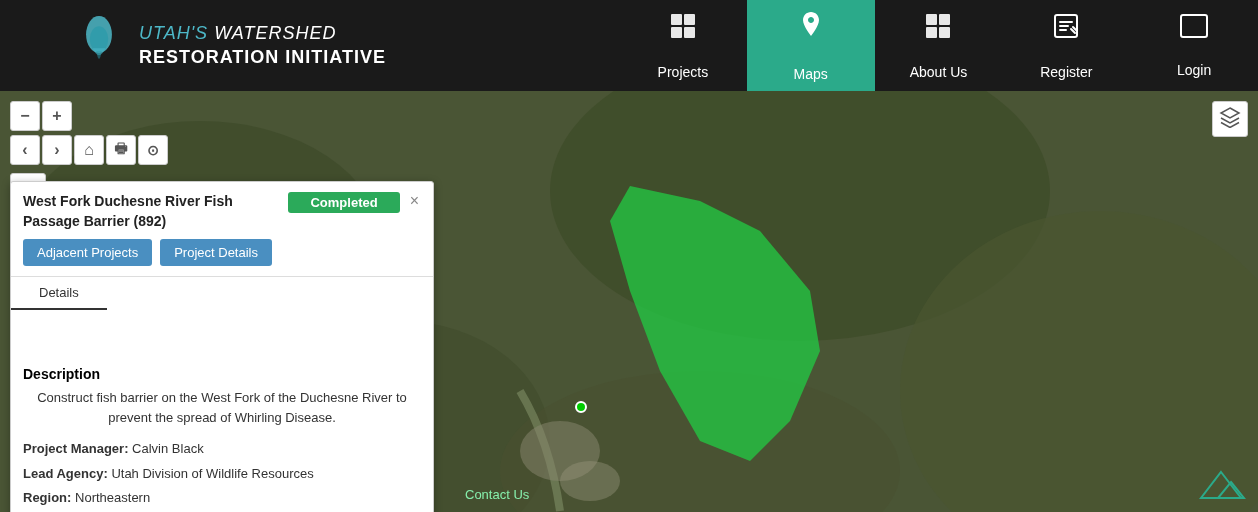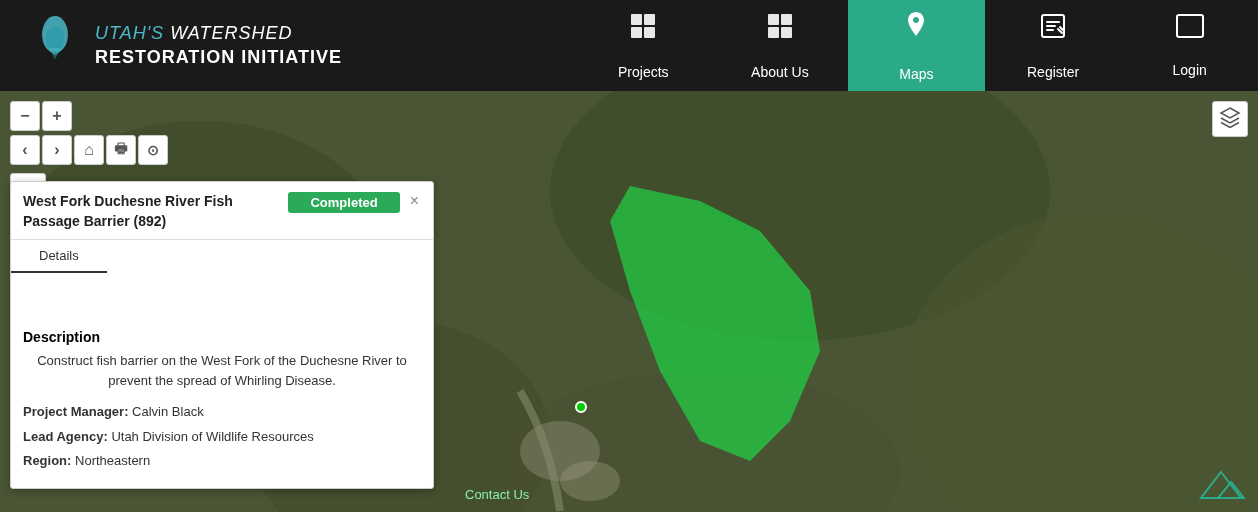--- a/index.html
+++ b/index.html
@@ -10,20 +10,21 @@
       display: flex;
       height: 91px;
       background: #1a1a1a;
     }
     .logo-section {
       width: 575px;
       display: flex;
       align-items: center;
       padding: 0 30px;
       background: #1a1a1a;
+      margin-left: 44px;
     }
     .logo-icon {
       width: 50px;
       height: 60px;
       margin-right: 15px;
       flex-shrink: 0;
     }
     .logo-text {
       color: white;
       font-size: 18px;
@@ -303,41 +304,41 @@
         <svg width="28" height="28" viewBox="0 0 28 28" fill="white" xmlns="http://www.w3.org/2000/svg">
           <rect x="2" y="2" width="11" height="11" rx="1" fill="white" opacity="0.9"></rect>
           <rect x="15" y="2" width="11" height="11" rx="1" fill="white" opacity="0.9"></rect>
           <rect x="2" y="15" width="11" height="11" rx="1" fill="white" opacity="0.9"></rect>
           <rect x="15" y="15" width="11" height="11" rx="1" fill="white" opacity="0.9"></rect>
         </svg>
       </span>
       <span class="nav-label">Projects</span>
     </div>
 
+    <div class="nav-item active">
+      <span class="nav-icon">
+        <svg width="28" height="32" viewBox="0 0 28 32" fill="white" xmlns="http://www.w3.org/2000/svg">
+          <path d="M14 2C9.58 2 6 5.58 6 10C6 16 14 26 14 26C14 26 22 16 22 10C22 5.58 18.42 2 14 2ZM14 13C12.34 13 11 11.66 11 10C11 8.34 12.34 7 14 7C15.66 7 17 8.34 17 10C17 11.66 15.66 13 14 13Z" fill="white"></path>
+        </svg>
+      </span>
+      <span class="nav-label">Maps</span>
+    </div>
+
     <div class="nav-item">
       <span class="nav-icon">
         <svg width="28" height="28" viewBox="0 0 28 28" fill="white" xmlns="http://www.w3.org/2000/svg">
           <rect x="2" y="2" width="11" height="11" rx="1" fill="white" opacity="0.9"></rect>
           <rect x="15" y="2" width="11" height="11" rx="1" fill="white" opacity="0.9"></rect>
           <rect x="2" y="15" width="11" height="11" rx="1" fill="white" opacity="0.9"></rect>
           <rect x="15" y="15" width="11" height="11" rx="1" fill="white" opacity="0.9"></rect>
         </svg>
       </span>
       <span class="nav-label">About Us</span>
     </div>
 
-    <div class="nav-item active">
-      <span class="nav-icon">
-        <svg width="28" height="32" viewBox="0 0 28 32" fill="white" xmlns="http://www.w3.org/2000/svg">
-          <path d="M14 2C9.58 2 6 5.58 6 10C6 16 14 26 14 26C14 26 22 16 22 10C22 5.58 18.42 2 14 2ZM14 13C12.34 13 11 11.66 11 10C11 8.34 12.34 7 14 7C15.66 7 17 8.34 17 10C17 11.66 15.66 13 14 13Z" fill="white"></path>
-        </svg>
-      </span>
-      <span class="nav-label">Maps</span>
-    </div>
-
     <div class="nav-item">
       <span class="nav-icon">
         <svg width="28" height="28" viewBox="0 0 28 28" fill="white" xmlns="http://www.w3.org/2000/svg">
           <rect x="3" y="3" width="22" height="22" rx="2" fill="none" stroke="white" stroke-width="2"></rect>
           <path d="M8 10 L20 10 M8 14 L16 14 M8 18 L14 18" stroke="white" stroke-width="2" stroke-linecap="round"></path>
           <path d="M19 17 L23 21 M21 15 L25 19" stroke="white" stroke-width="2" stroke-linecap="round"></path>
         </svg>
       </span>
       <span class="nav-label">Register</span>
     </div>
@@ -408,20 +409,24 @@
         <polyline points="2,16.5 11,21.5 20,16.5" fill="none" stroke="#555" stroke-width="1.5"></polyline>
       </svg>
     </span>
   </div>
 
   <div class="info-panel">
     <div class="info-header">
       <div class="info-title">West Fork Duchesne River Fish Passage Barrier (892)</div>
       <div class="status-badge">Completed</div>
       <div class="close-btn">×</div>
+    </div>
+    <div class="info-actions">
+      <button class="action-btn">Adjacent Projects</button>
+      <button class="action-btn">Project Details</button>
     </div>
     <div class="tabs">
       <div class="tab active">Details</div>
     </div>
     <div class="details-content">
       <div class="desc-title">Description</div>
       <div class="desc-text">Construct fish barrier on the West Fork of the Duchesne River to prevent the spread of Whirling Disease.</div>
       <div class="meta-row">
         <strong>Project Manager:</strong>
         <span>Calvin Black</span>

